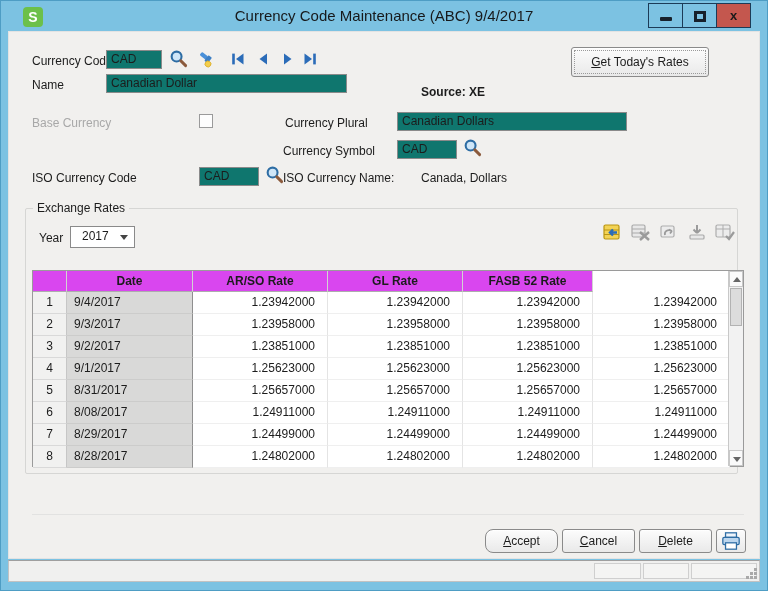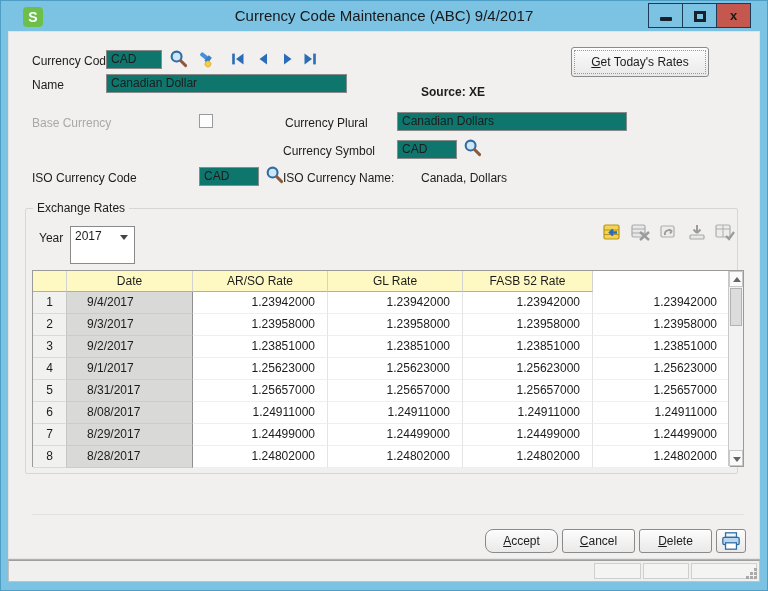--- a/index.html
+++ b/index.html
@@ -36,32 +36,32 @@
               box-shadow:0 1px 0 rgba(255,255,255,.8) inset; }
   .push-btn .btl { display:block; }
   .push-btn .btl::first-letter { text-decoration:underline; }
   .default-btn { outline:1px dotted #9a9a9a; outline-offset:-4px; }
 
   .checkbox { position:absolute; width:14px; height:14px; background:#fdfdfd; border:1px solid #9a9a9a; }
 
   .groupbox { position:absolute; left:16px; top:176px; width:713px; height:266px; border:1px solid #d6d6d4; border-radius:2px; }
   .groupbox-legend { position:absolute; left:24px; top:169px; background:#f1f0ee; padding:0 4px; }
 
-  .combo { position:absolute; height:38px; background:#fff; border:1px solid #8a8a8a; padding:2px 4px; }
+  .combo { position:absolute; height:22px; background:#fff; border:1px solid #8a8a8a; padding:2px 11px; }
   .combo .chev { position:absolute; right:6px; top:8px; width:0; height:0; border-left:4px solid transparent;
                  border-right:4px solid transparent; border-top:5px solid #444; }
 
   
   .grid { position:absolute; left:23px; top:238px; width:712px; height:197px; background:#fff; border:1px solid #9a9a9a; }
   .grid-row { display:grid; grid-template-columns:34px 126px 135px 135px 130px 137px; height:22px; }
   .grid-head { height:21px; }
-  .hcell { background:#fef9c3; border-right:1px solid #d2d2d2; border-bottom:1px solid #adadad; text-align:center;
-           line-height:20px; font-size:12px; overflow:hidden; }
+  .hcell { background:#d946ef; border-right:1px solid #d2d2d2; border-bottom:1px solid #adadad; text-align:center;
+           line-height:20px; font-size:12px; overflow:hidden;font-weight:bold; }
   .ncell { background:#f1f1f0; border-right:1px solid #c6c6c6; border-bottom:1px solid #d9d9d9; text-align:center; line-height:21px; }
-  .dcell { background:#d9d9d8; border-right:1px solid #8f8f8f; border-bottom:1px solid #cccccb; padding-left:20px; line-height:21px; }
+  .dcell { background:#d9d9d8; border-right:1px solid #8f8f8f; border-bottom:1px solid #cccccb; padding-left:7px; line-height:21px; }
   .rcell { background:#fff; border-right:1px solid #e4e4e4; border-bottom:1px solid #efefef; text-align:right; padding-right:12px; line-height:21px; }
 
   .vscroll { position:absolute; right:0; top:0; width:15px; height:195px; background:#f2f2f2; border-left:1px solid #c8c8c8; }
   .sbtn { position:absolute; left:0; width:14px; height:16px; background:#fafafa; border:1px solid #c8c8c8; }
   .sbtn.up { top:0; } .sbtn.down { bottom:0; }
   .tri-up { position:absolute; left:3px; top:5px; width:0; height:0; border-left:4px solid transparent; border-right:4px solid transparent; border-bottom:5px solid #666; }
   .tri-down { position:absolute; left:3px; top:6px; width:0; height:0; border-left:4px solid transparent; border-right:4px solid transparent; border-top:5px solid #666; }
   .sthumb { position:absolute; left:1px; top:17px; width:12px; height:38px; background:#dcdcdc; border:1px solid #b2b2b2; }
 
   .sepline { position:absolute; left:23px; top:482px; width:712px; height:1px; background:#e2e2e1; }

